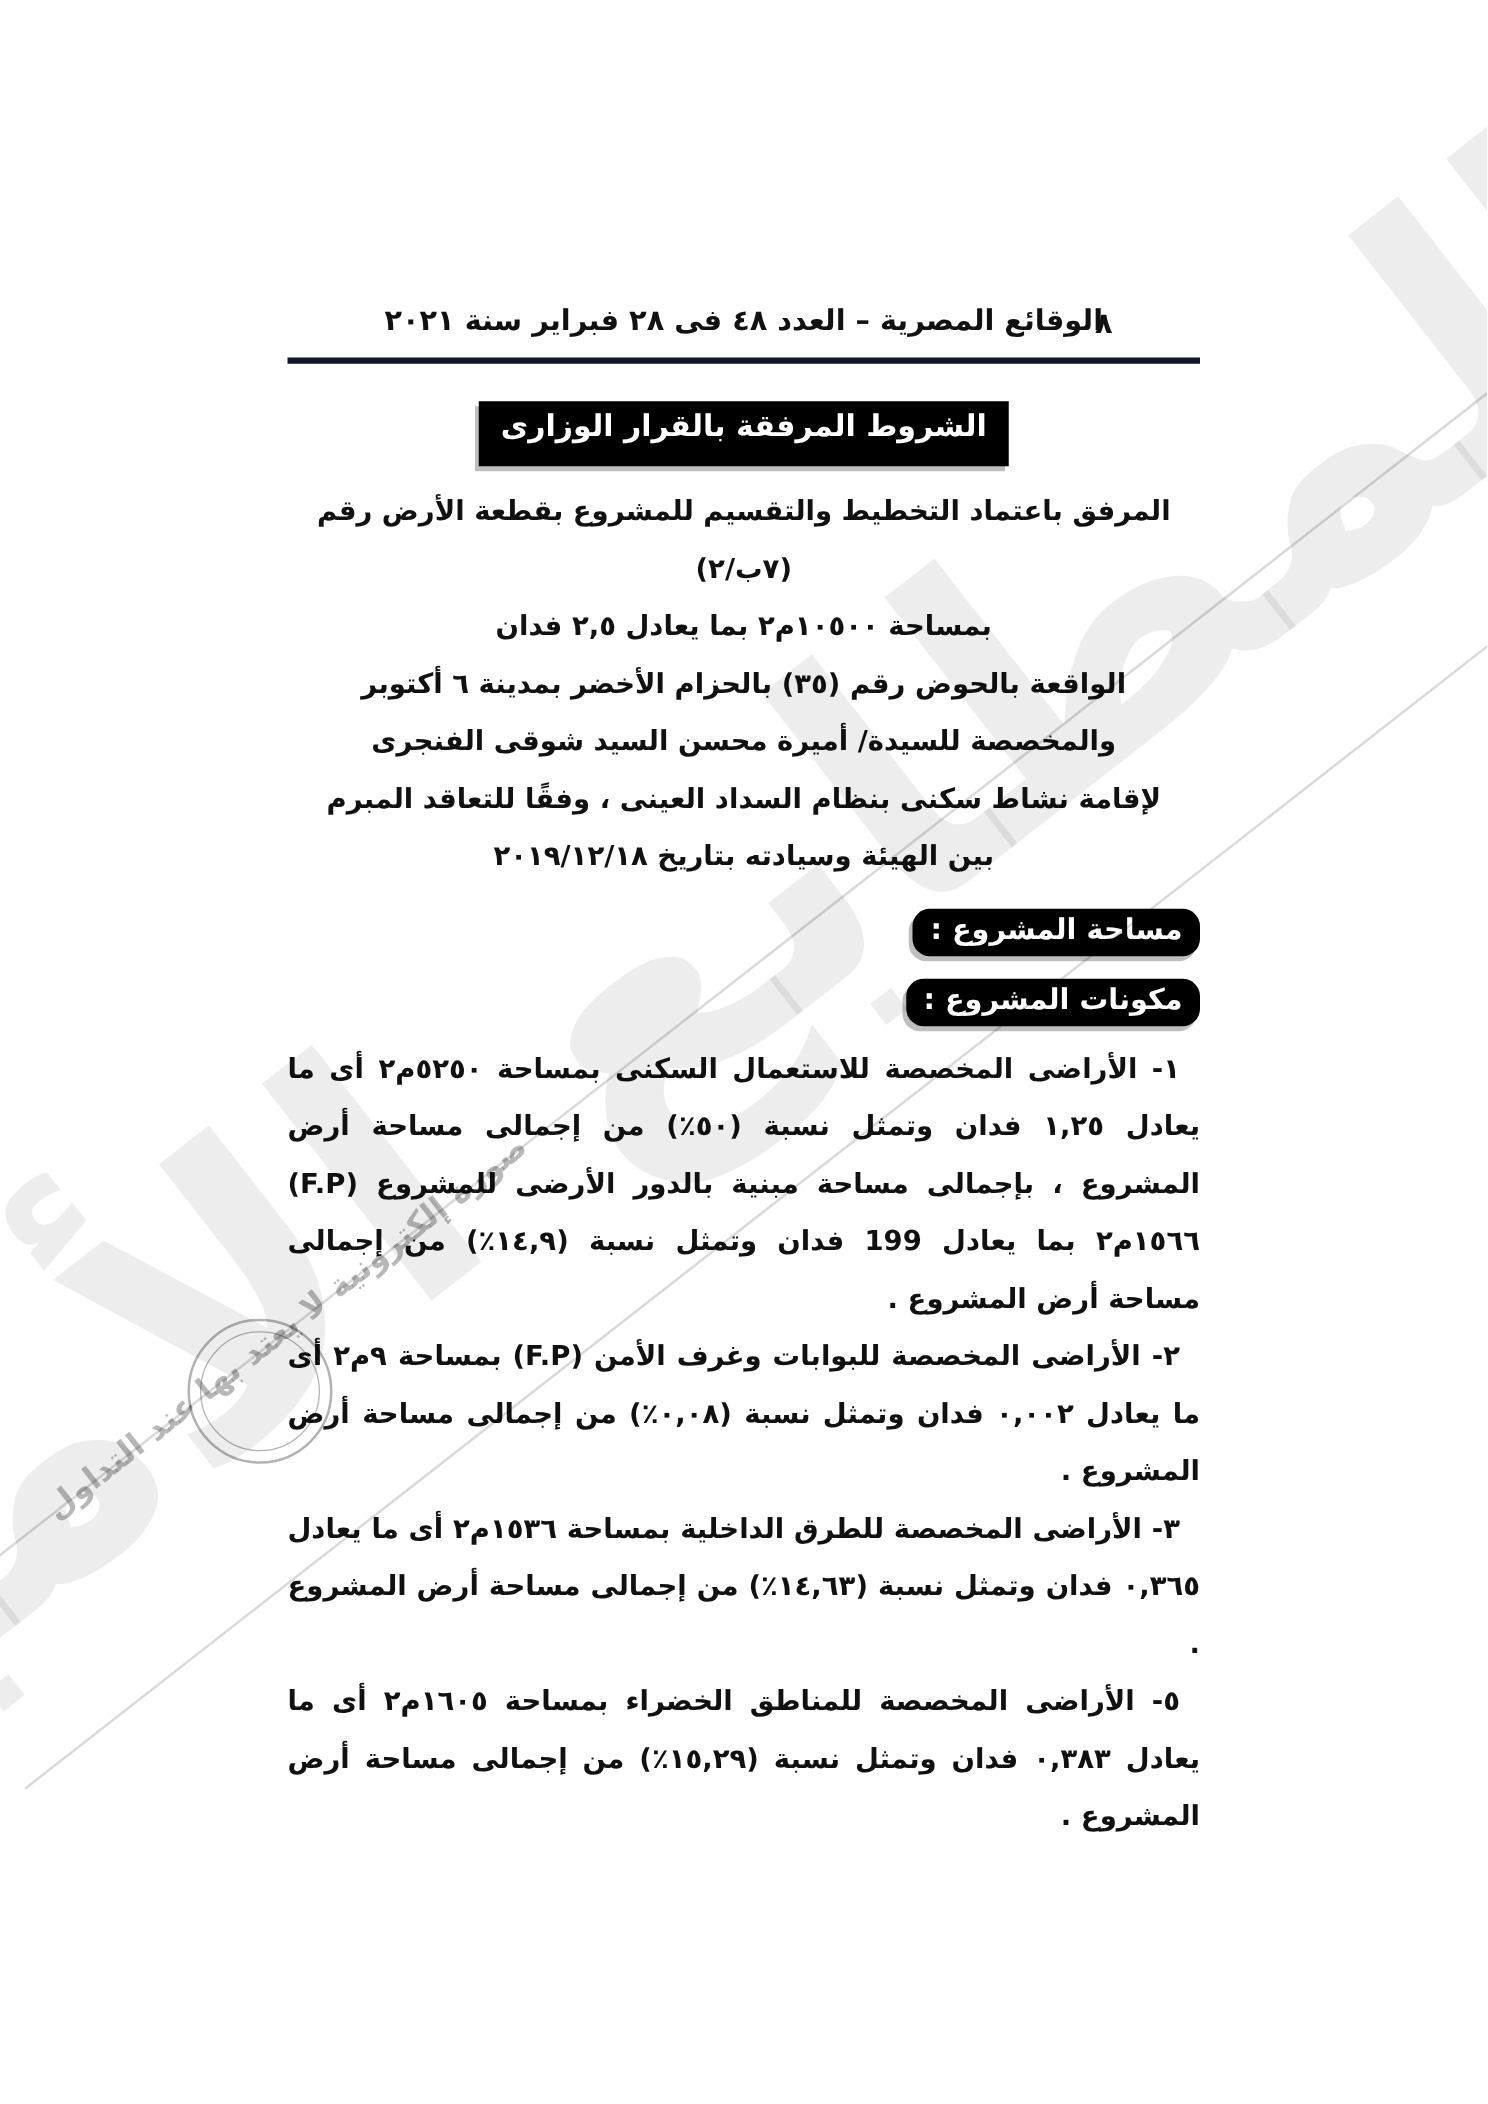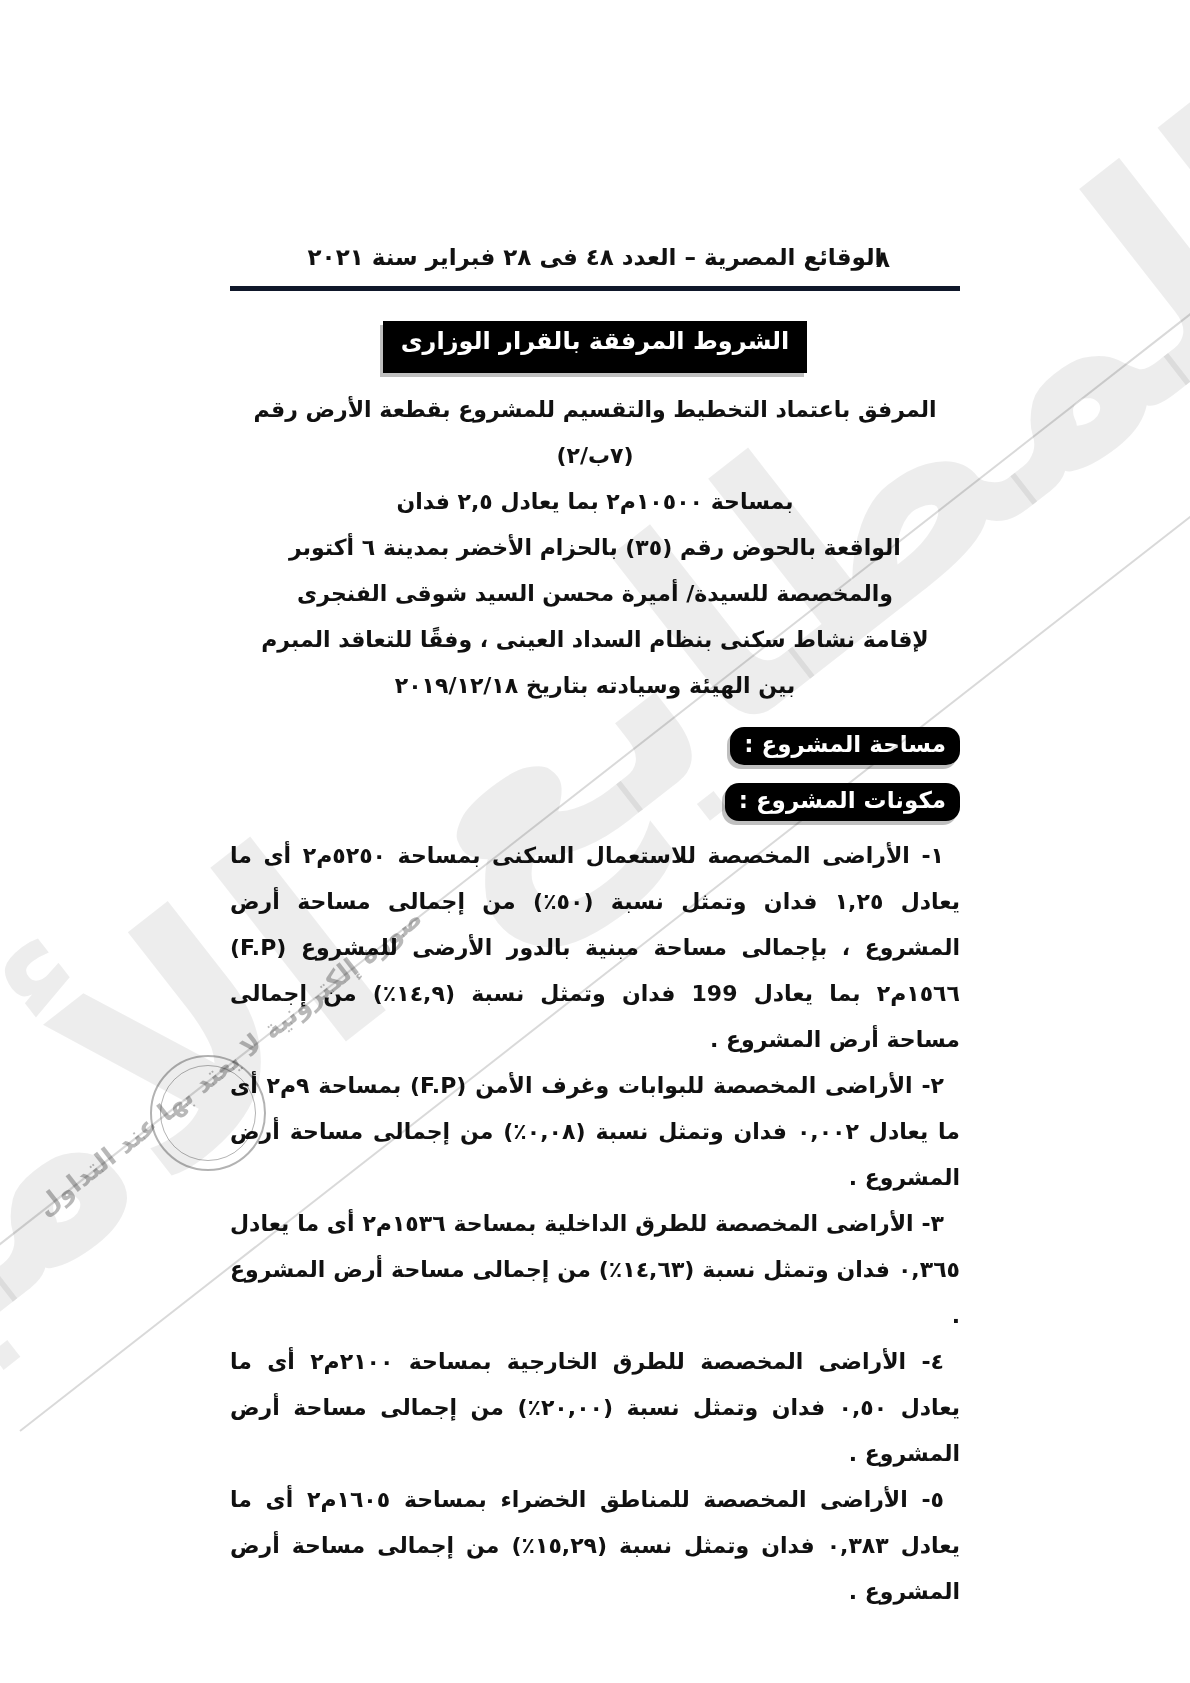--- a/index.html
+++ b/index.html
@@ -150,21 +150,20 @@
 
 
     <div class="section-row">
       <span class="black-box heading-box">مكونات المشروع :</span>
     </div>
 
     <div class="items">
       <div class="item">١- الأراضى المخصصة للاستعمال السكنى بمساحة ٥٢٥٠م٢ أى ما يعادل ١,٢٥ فدان وتمثل نسبة (٥٠٪) من إجمالى مساحة أرض المشروع ، بإجمالى مساحة مبنية بالدور الأرضى للمشروع (F.P) ١٥٦٦م٢ بما يعادل 199 فدان وتمثل نسبة (١٤,٩٪) من إجمالى مساحة أرض المشروع .</div>
       <div class="item">٢- الأراضى المخصصة للبوابات وغرف الأمن (F.P) بمساحة ٩م٢ أى ما يعادل ٠,٠٠٢ فدان وتمثل نسبة (٠,٠٨٪) من إجمالى مساحة أرض المشروع .</div>
       <div class="item">٣- الأراضى المخصصة للطرق الداخلية بمساحة ١٥٣٦م٢ أى ما يعادل ٠,٣٦٥ فدان وتمثل نسبة (١٤,٦٣٪) من إجمالى مساحة أرض المشروع .</div>
-      <div class="item">٤- الأراضى المخصصة للطرق الخارجية بمساحة ٢١٠٠م٢ أى ما يعادل ٠,٥٠ فدان وتمثل نسبة (٢٠,٠٠٪) من إجمالى مساحة أرض المشروع .</div>
       <div class="item">٥- الأراضى المخصصة للمناطق الخضراء بمساحة ١٦٠٥م٢ أى ما يعادل ٠,٣٨٣ فدان وتمثل نسبة (١٥,٢٩٪) من إجمالى مساحة أرض المشروع .</div>
     </div>
 
   </div>
 
   <div class="watermark">
     <div class="wm-diagline wm-diagline-1"></div>
     <div class="wm-diagline wm-diagline-2"></div>
     <div class="wm-ghost">المطابع الأميرية</div>
     <div class="wm-notice">صورة إلكترونية لا يعتد بها عند التداول</div>

